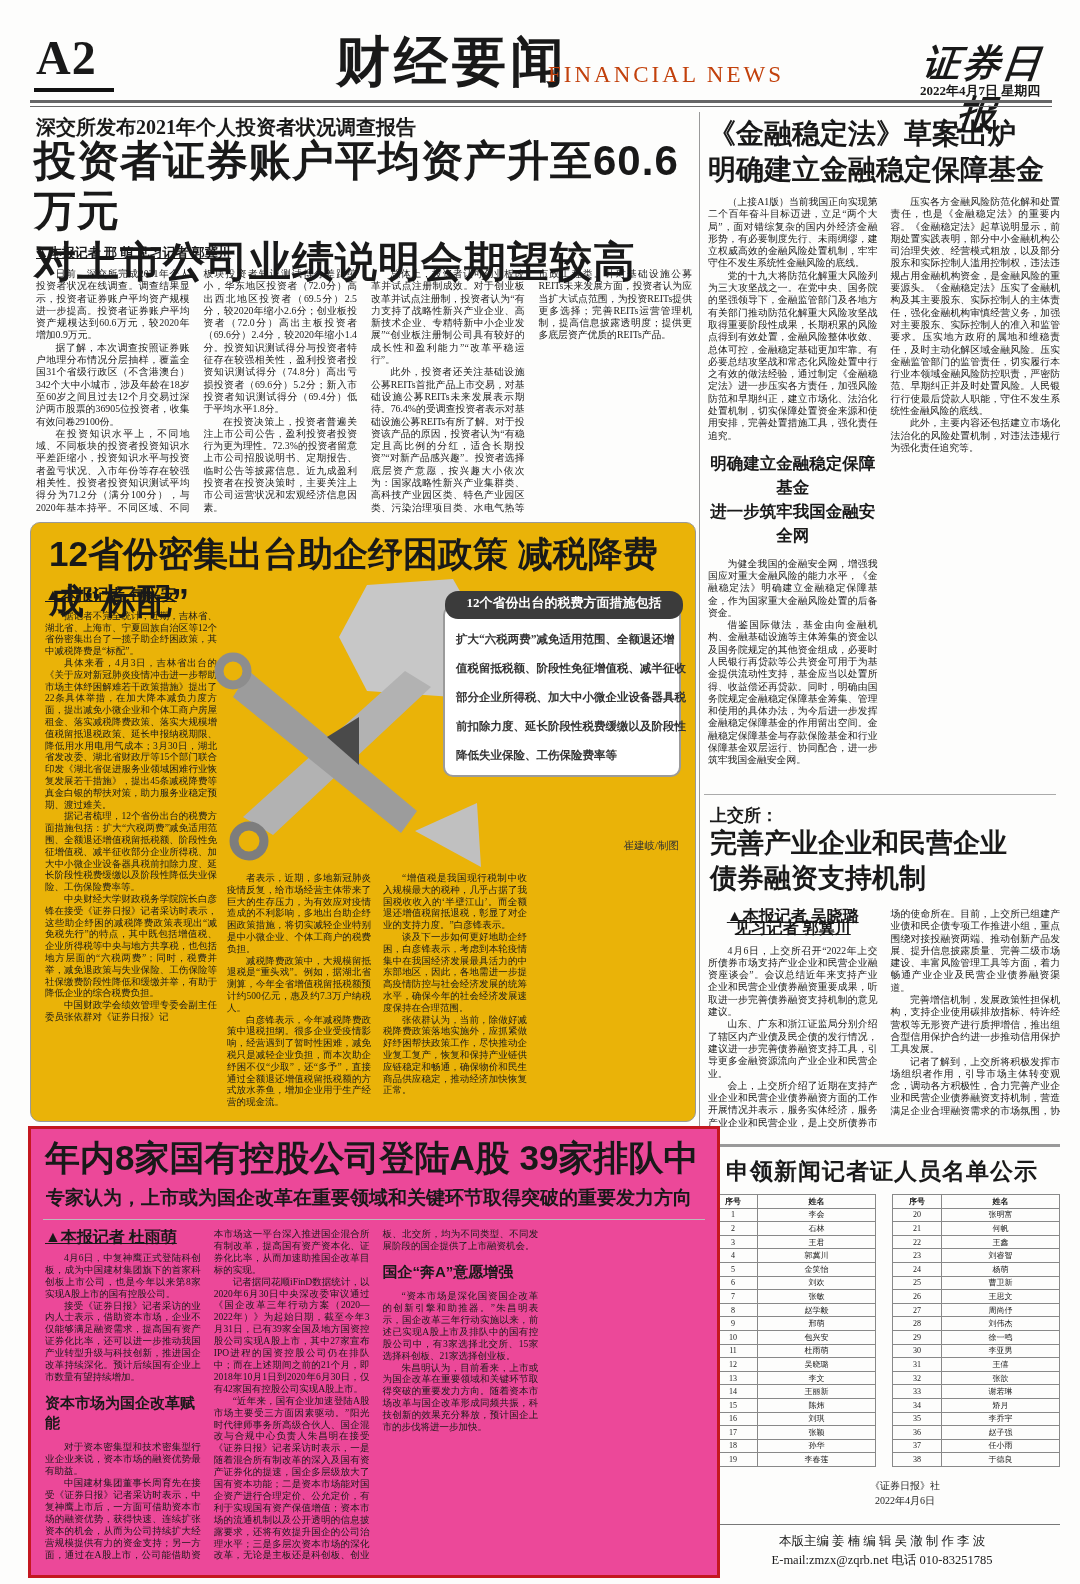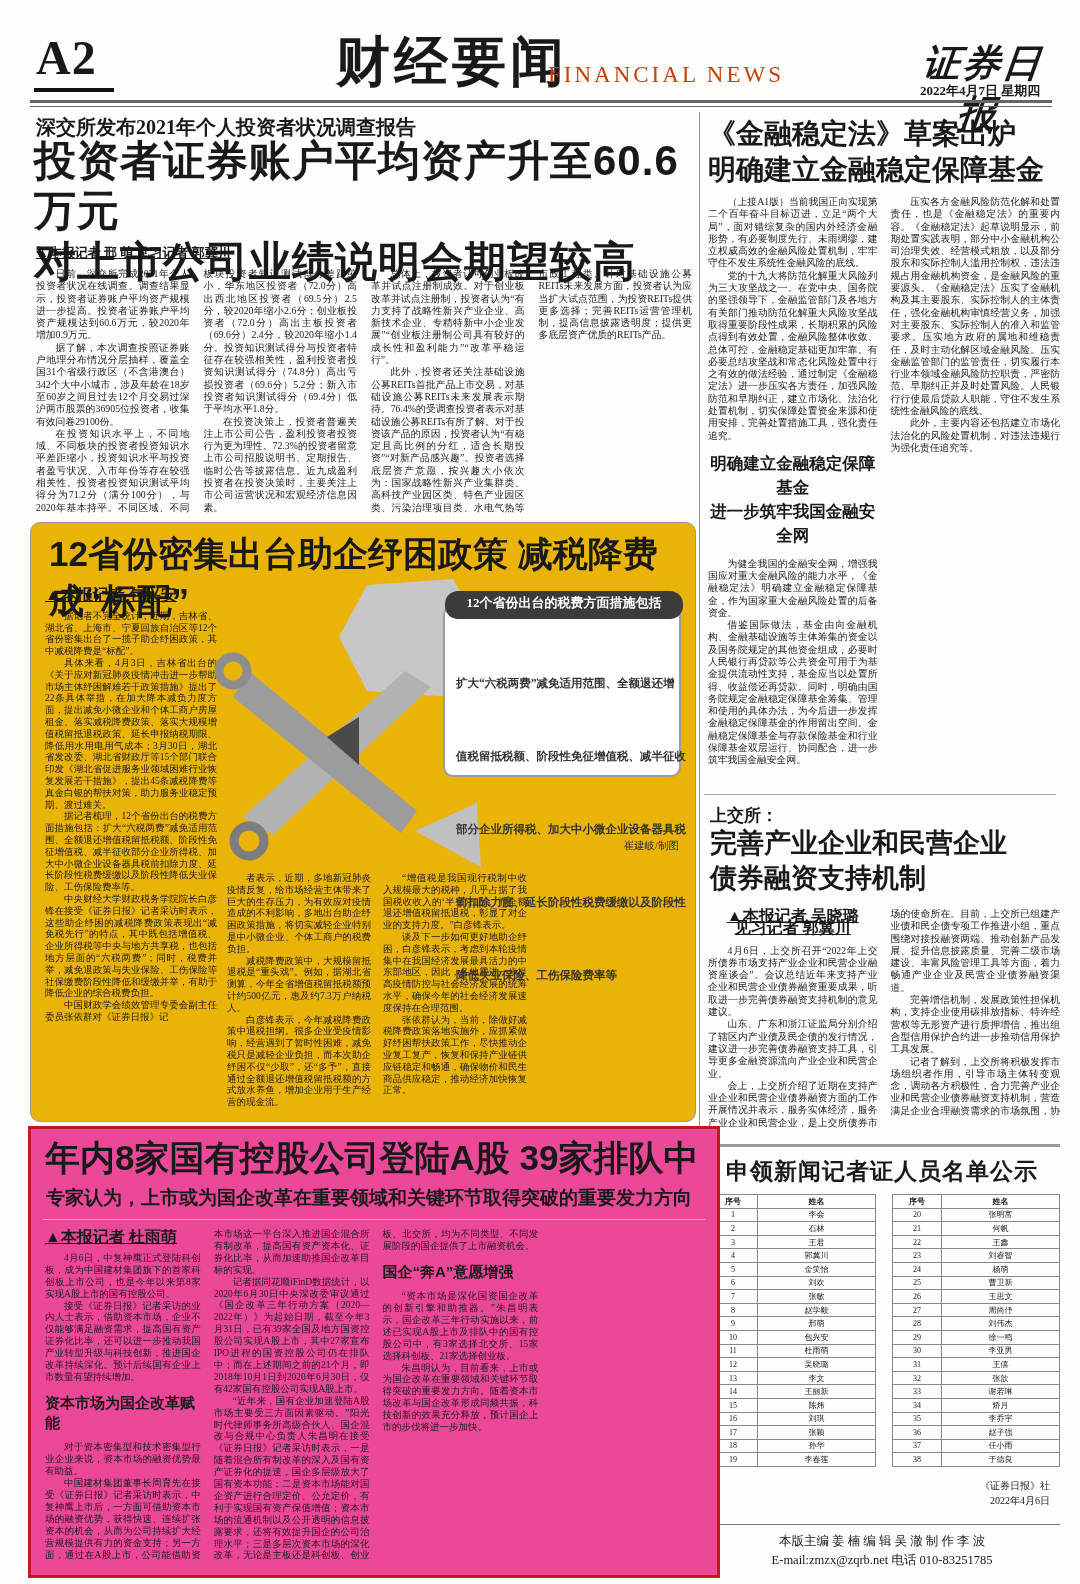--- a/index.html
+++ b/index.html
@@ -32,42 +32,42 @@
   
   .box2{left:30px;top:522px;width:664px;height:598px;border:1px solid #999;border-radius:10px;background:#eab308;}
   .b2-headline{left:18px;top:8px;width:636px;font-size:35px;font-weight:bold;letter-spacing:0px;}
   .b2-col1{left:14px;top:64px;width:172px;height:522px;font-size:9.5px;line-height:11.8px;overflow:hidden;
            text-align:justify;}
   .b2-illu{left:196px;top:62px;width:456px;height:284px;}
   .b2-pill{left:218px;top:6px;width:238px;height:28px;border-radius:13px;color:#fff;text-align:center;
            font-weight:bold;font-size:13px;line-height:24px;z-index:3;}
   .b2-listbox{left:216px;top:20px;width:238px;height:172px;background:#fff;border:2px solid #9b9b9b;
            border-radius:10px;padding:18px 11px 6px 11px;z-index:2;box-sizing:border-box;}
-  .b2-listbox div{font-size:11.5px;font-weight:bold;color:#333;line-height:29px;white-space:nowrap;margin-top:44px;}
+  .b2-listbox div{font-size:11.5px;font-weight:bold;color:#333;line-height:29px;white-space:nowrap;}
   .b2-credit{right:4px;top:254px;font-size:10.5px;color:#333;}
   .b2-rest{left:196px;top:350px;width:456px;height:236px;column-count:3;column-gap:12px;font-size:9.5px;line-height:11.8px;}
   
   .vdiv{left:699px;top:112px;width:1px;height:1414px;background:#999;}
   .r-head1{left:708px;top:116px;width:352px;font-size:28px;font-weight:bold;line-height:1.3;}
   .r-body1{left:708px;top:196px;width:352px;height:594px;column-count:2;column-gap:13px;}
   .r-subhead{font-size:16.5px;text-align:center;line-height:1.45;margin:10px 0;}
   .r-rule1{left:704px;top:794px;width:352px;border-top:1px solid #aaa;}
   .r3-kicker{left:710px;top:804px;font-size:17px;font-weight:bold;}
   .r3-head{left:710px;top:826px;width:352px;font-size:27px;font-weight:bold;line-height:1.3;}
   .r3-body{left:708px;top:908px;width:352px;height:230px;column-count:2;column-gap:13px;}
   .r3-byline{text-align:center;}
   .r-rule2{left:704px;top:1144px;width:356px;height:3px;background:#999;}
   .notice-title{left:704px;top:1156px;width:356px;text-align:center;font-size:23px;font-weight:bold;letter-spacing:1px;}
   .ntable{border-collapse:collapse;width:168px;font-size:8px;}
   .ntable th,.ntable td{border:1px solid #888;height:12.6px;text-align:center;padding:0;font-weight:normal;}
   .ntable th{font-weight:bold;}
   .ntable td:first-child,.ntable th:first-child{width:48px;}
   .nt-left{left:708px;top:1194px;}
   .nt-right{left:892px;top:1194px;}
-  .n-notes{left:760px;top:1478px;width:290px;text-align:right;font-size:10px;line-height:1.5;}
+  .n-notes{left:760px;top:1478px;width:290px;text-align:center;font-size:10px;line-height:1.5;}
   .f-rule{left:704px;top:1524px;width:356px;border-top:1px solid #777;}
   .footer-lines{left:704px;top:1532px;width:356px;text-align:center;font-size:12.5px;line-height:1.55;}
   
   .redbox{left:28px;top:1126px;width:692px;height:452px;border:3px solid #c41820;background:#ec4899;box-sizing:border-box;}
   .rb-headline{left:14px;top:6px;width:660px;font-size:35px;font-weight:bold;}
   .rb-subtitle{left:15px;top:56px;width:660px;font-size:19px;font-weight:bold;}
   .rb-rule{left:12px;top:90px;width:662px;border-top:1px solid #bbb;}
   .rb-body{left:14px;top:100px;width:662px;height:336px;column-count:4;column-gap:13px;font-size:9.5px;line-height:11.9px;}
 </style>
 </head>

